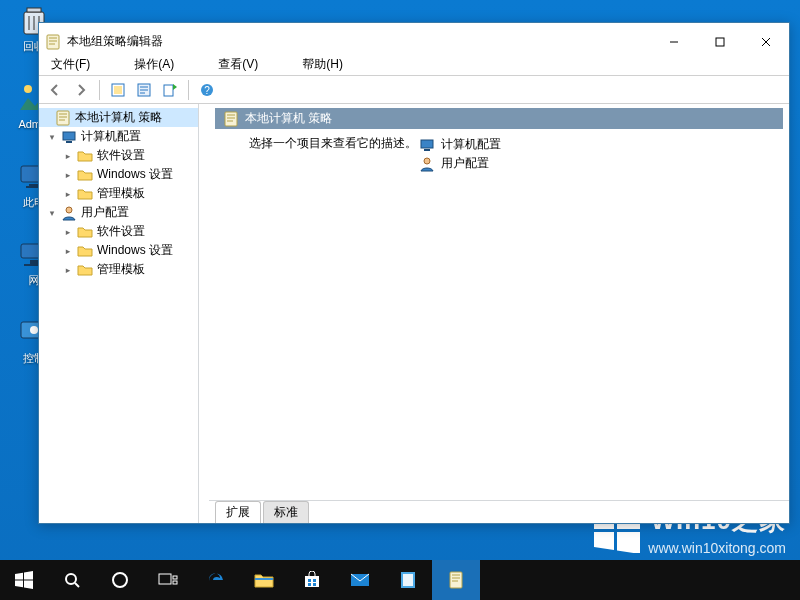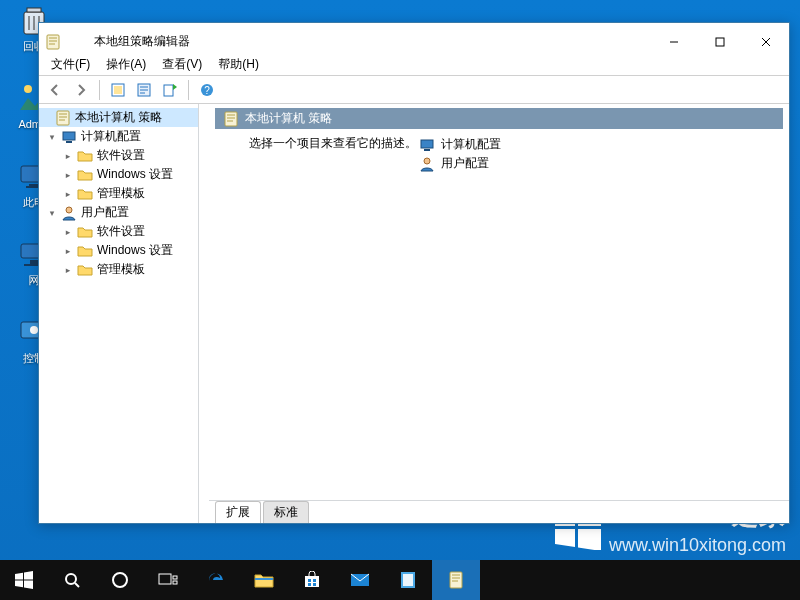--- a/index.html
+++ b/index.html
@@ -10,37 +10,37 @@
   .desktop { position:absolute; top:0; left:0; width:800px; height:560px; }
   .desk-icon { position:absolute; width:60px; text-align:center; color:#fff; font-size:11px; text-shadow:0 1px 2px rgba(0,0,0,.6); }
   .desk-icon .di-glyph { width:36px; height:36px; margin:0 auto 2px; display:block; }
   .desk-icon span { display:block; line-height:1.1; }
 
   
   .watermark { position:absolute; right:14px; bottom:44px; color:#fff; text-align:right; }
   .wm-row { display:flex; align-items:center; justify-content:flex-end; gap:8px; }
   .wm-logo svg { display:block; }
   .wm-title { font-size:26px; font-weight:700; letter-spacing:1px; }
-  .wm-sub { font-size:18px; color:rgba(255,255,255,.85); margin-top:2px; }
+  .wm-sub { font-size:14px; color:rgba(255,255,255,.85); margin-top:2px; }
 
   
   .taskbar { position:absolute; left:0; right:0; bottom:0; height:40px; background:#101010; display:flex; align-items:center; gap:0; }
   .tb-btn { width:48px; height:40px; display:flex; align-items:center; justify-content:center; color:#fff; }
   .tb-btn.active { background:#1a6fb7; }
   .tb-btn svg { display:block; }
 
   
   .window { position:absolute; left:38px; top:22px; width:752px; height:502px; background:#fff; border:1px solid #3a7aa8; box-shadow:0 2px 12px rgba(0,0,0,.25); display:flex; flex-direction:column; }
-  .titlebar { height:30px; display:flex; align-items:center; padding:7px 0 0 6px;gap:27px; }
+  .titlebar { height:30px; display:flex; align-items:center; padding:7px 0 0 6px; }
   .title-ico { width:16px; height:16px; margin-right:6px; }
   .title-txt { font-size:12px; color:#000; flex:1; }
   .win-controls { display:flex; }
   .win-btn { width:46px; height:30px; display:flex; align-items:center; justify-content:center; }
 
-  .menubar { height:22px; display:flex; align-items:center; padding:0 4px; font-size:12px; color:#000; }
+  .menubar { height:22px; display:flex; align-items:center; padding:0 4px; font-size:12px; color:#000;gap:28px; }
   .menubar .mi { padding:2px 8px; }
   .menusep { height:1px; background:#d0d0d0; }
 
   .toolbar { height:28px; display:flex; align-items:center; padding:2px 4px; border-bottom:1px solid #d0d0d0; gap:2px; }
   .tbtn { width:24px; height:24px; display:flex; align-items:center; justify-content:center; border:1px solid transparent; }
   .tbsep { width:1px; height:20px; background:#c9c9c9; margin:0 4px; }
 
   .body { flex:1; display:flex; min-height:0;gap:10px; }
   .tree { width:160px; border-right:1px solid #d5d8db; overflow:hidden; font-size:12px; color:#000; padding:4px 0; }
   .tree-row { display:flex; align-items:center; height:19px; padding:0 2px 0 0; white-space:nowrap; }

